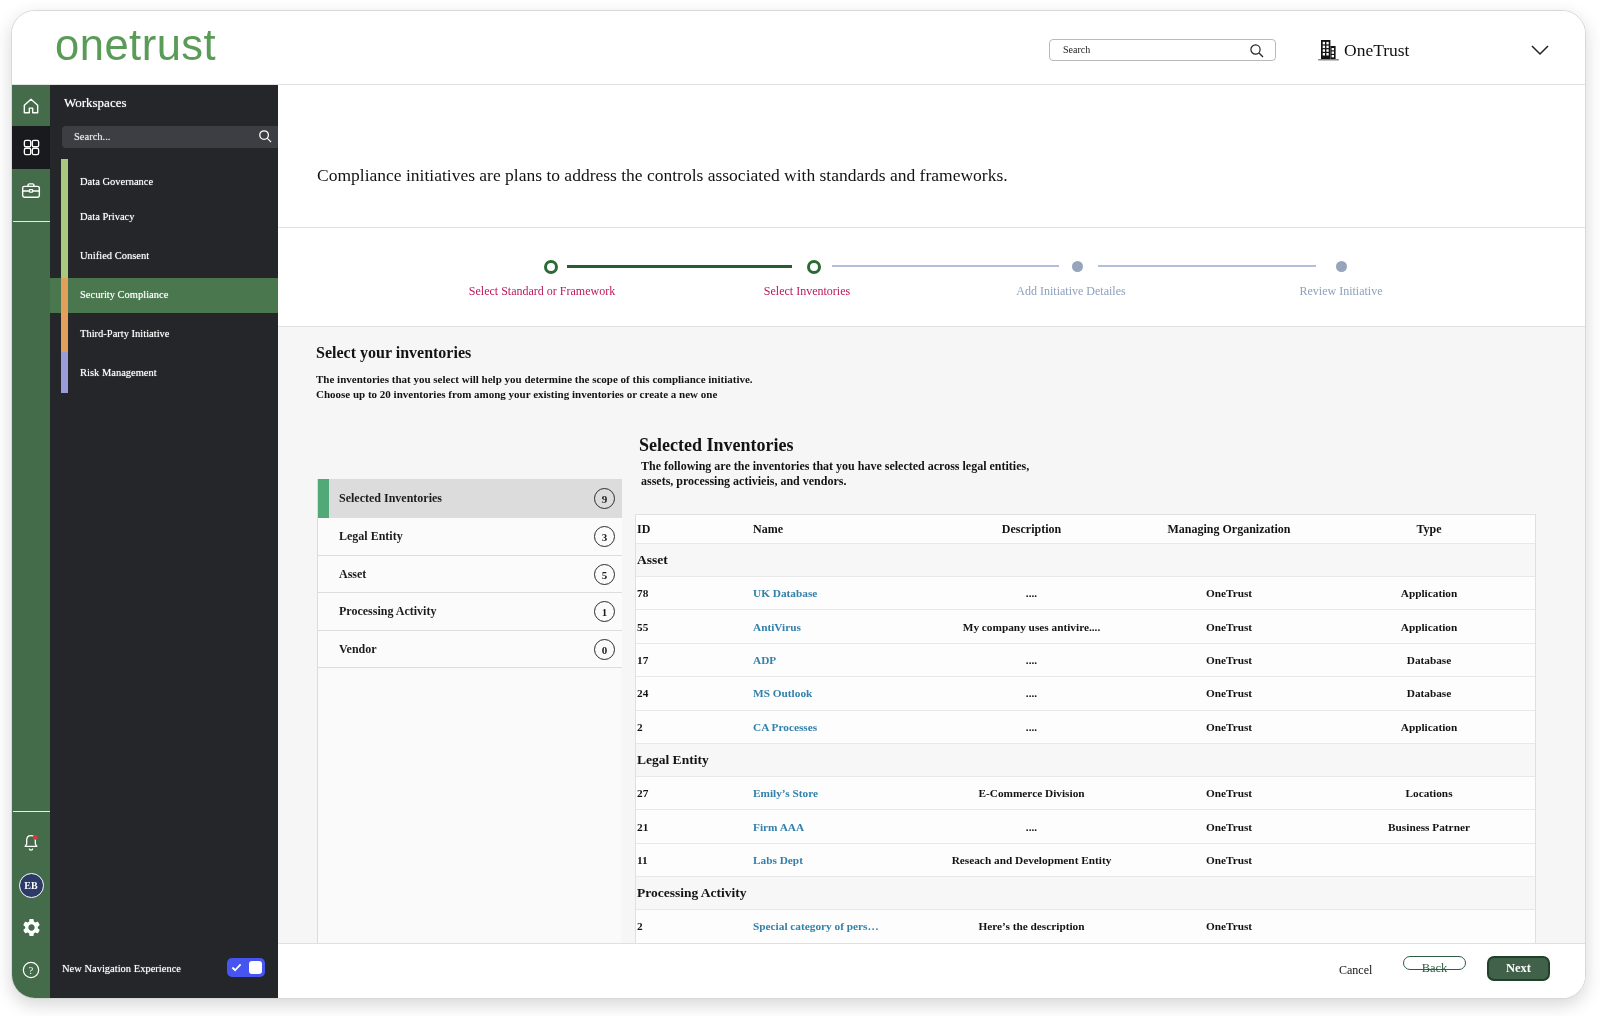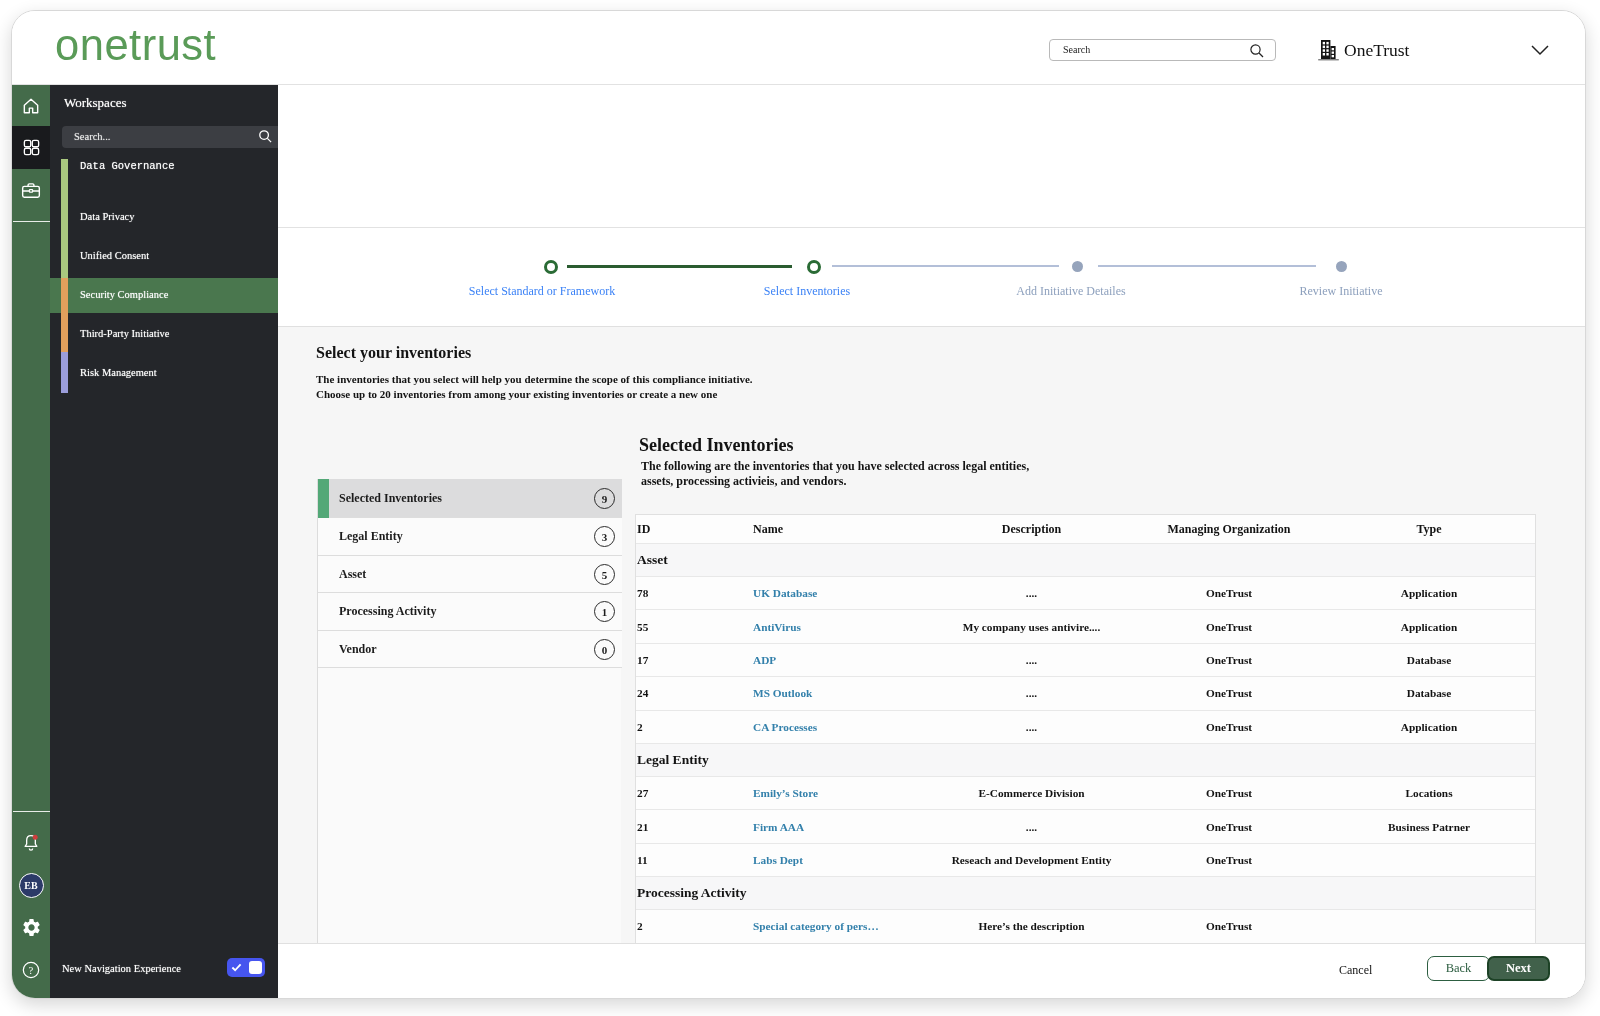--- a/index.html
+++ b/index.html
@@ -42,21 +42,21 @@
   
   .content { position:absolute; left:266px; top:74px; right:0; bottom:0; background:#fff; }
   .h1 { position:absolute; left:39px; top:38px; font-size:24px; line-height:1; color:#131313; }
   .sub { position:absolute; left:39px; top:82px; font-size:17.5px; line-height:1; color:#131313; }
 
   .stepper { position:absolute; left:0; top:142px; right:0; height:99px; background:#fff; border-top:1px solid #e2e2e2; }
   .ring { position:absolute; top:31.5px; width:14px; height:14px; border:3.5px solid #2a6b35; border-radius:50%; background:#fff; }
   .dot { position:absolute; top:33px; width:11px; height:11px; border-radius:50%; background:#96a4bc; }
   .sline { position:absolute; top:37px; }
   .slabel { position:absolute; top:55.5px; font-size:12px; text-align:center; }
-  .sl-green { color:#3b82f6; }
+  .sl-green { color:#be185d; }
   .sl-grey { color:#8da0bd; }
 
   .panel { position:absolute; left:0; top:241px; right:0; height:617px; background:#f6f6f6; border-top:1px solid #e0e0e0; overflow:hidden;font-weight:bold; }
   .p-h { position:absolute; left:38px; top:17px; font-size:16px; color:#131313; }
   .p-desc { position:absolute; left:38px; top:45px; font-size:11px; color:#131313; line-height:15px; }
   .inv-h { position:absolute; left:36px; top:109px; width:304px; text-align:center; font-size:19.5px; color:#131313; }
   .sel-h { position:absolute; left:361px; top:108px; font-size:18px; color:#131313; }
   .sel-desc { position:absolute; left:363px; top:132px; font-size:12px; color:#131313; line-height:15px; }
 
   .list { position:absolute; left:39px; top:152px; width:304px; height:465px; background:#fafafa; border-left:1px solid #dcdcdc; }
@@ -76,22 +76,22 @@
   .c3 { left:313px; width:165px; justify-content:center; }
   .c4 { left:478px; width:230px; justify-content:center; }
   .c5 { left:708px; width:170px; justify-content:center; }
   .th .c { font-size:12px; color:#131313; }
   .td .c { font-size:11.3px; color:#131313; }
   .tg .gt { position:absolute; left:1px; top:0; height:100%; display:flex; align-items:center; font-size:13.5px; color:#131313; }
   .td .c.lnk { color:#3380ab; }
 
   .footer { position:absolute; left:0; top:858px; right:0; height:57px; background:#fff; border-top:1px solid #e0e0e0; }
   .cancel { position:absolute; left:1061px; top:19px; font-size:12px; color:#131313; }
-  .btn-back { position:absolute; left:1125px; top:12px; width:63px; height:25px; border:1.7px solid #2d5e41; border-radius:7px;
-              background:#fff; color:#2d5e41; font-size:12.5px; text-align:center; line-height:22px;margin-left:24px; }
+  .btn-back { position:absolute; left:1125px; top:12px; width:63px; height:14px; border:1.7px solid #2d5e41; border-radius:7px;
+              background:#fff; color:#2d5e41; font-size:12.5px; text-align:center; line-height:22px; }
   .btn-next { position:absolute; left:1209px; top:12px; width:63px; height:25px; border-radius:7px; border:2px solid #1d4226;
               background:#41614b; color:#fff; font-size:12.5px; font-weight:bold; text-align:center; line-height:20px; }
 </style>
 </head>
 <body>
 <div class="win">
 
   <div class="header">
     <div class="logo">onetrust</div>
     <div class="hsearch">
@@ -181,36 +181,37 @@
       <span>Search...</span>
       <svg width="15" height="15" viewBox="0 0 16 16">
           <circle cx="6.5" cy="6.5" r="4.6" fill="none" stroke="#fff" stroke-width="1.4"></circle>
           <line x1="10" y1="10" x2="14" y2="14" stroke="#fff" stroke-width="1.4"></line>
         </svg>
     </div>
     <div class="sactive"></div>
     <div class="sbar" style="top:74px;  height:119px; background:#a9c87f;"></div>
     <div class="sbar" style="top:193px; height:74px;  background:#e2a05c;"></div>
     <div class="sbar" style="top:267px; height:41px;  background:#9b9ddb;"></div>
-    <div class="sitem" style="top:75px;font-family:Liberation Mono, monospace;">Data Governance</div>
+    <div class="sitem" style="top:91px;">Data Governance</div>
     <div class="sitem" style="top:126px;">Data Privacy</div>
     <div class="sitem" style="top:165px;">Unified Consent</div>
     <div class="sitem" style="top:204px;">Security Compliance</div>
     <div class="sitem" style="top:243px;">Third-Party Initiative</div>
     <div class="sitem" style="top:282px;">Risk Management</div>
     <div class="nav-exp">New Navigation Experience</div>
     <div class="toggle">
       <svg width="11" height="11" viewBox="0 0 12 12">
           <polyline points="1.5,6 4.5,9 10.5,2.5" fill="none" stroke="#fff" stroke-width="2"></polyline>
         </svg>
       <div class="knob"></div>
     </div>
   </div>
 
   <div class="content">
+    <div class="sub">Compliance initiatives are plans to address the controls associated with standards and frameworks.</div>
 
     <div class="stepper">
       <div class="ring" style="left:265.5px;"></div>
       <div class="ring" style="left:528.5px;"></div>
       <div class="dot" style="left:794px;"></div>
       <div class="dot" style="left:1058px;"></div>
       <div class="sline" style="left:289px; width:225px; height:3px;   background:#2a5c30;"></div>
       <div class="sline" style="left:554px; width:227px; height:2px; background:#b3bfd8;"></div>
       <div class="sline" style="left:820px; width:218px; height:2px; background:#b3bfd8;"></div>
       <div class="slabel sl-green" style="left:164px;  width:200px;">Select Standard or Framework</div>

